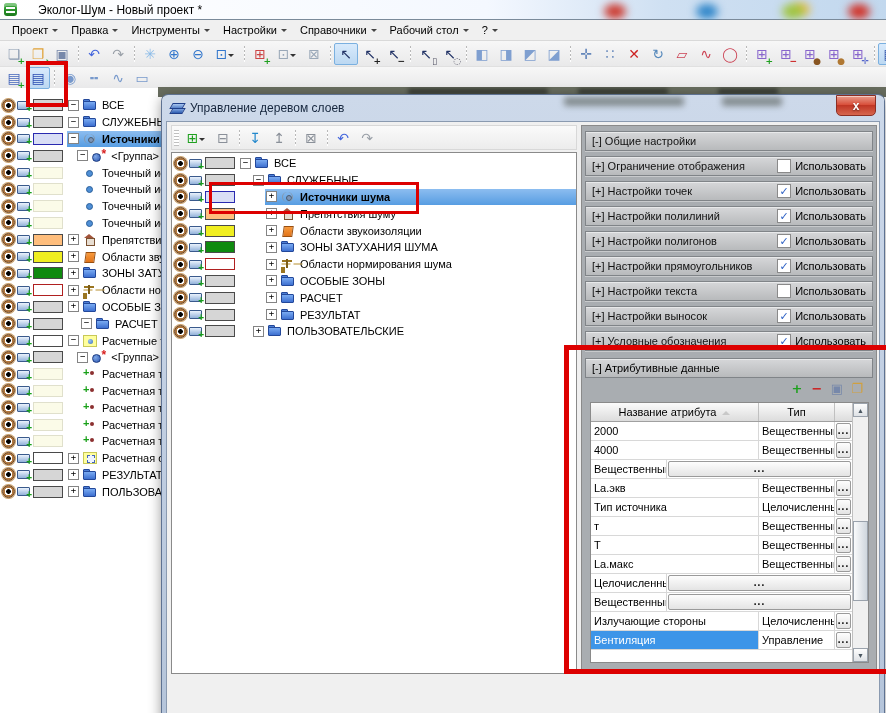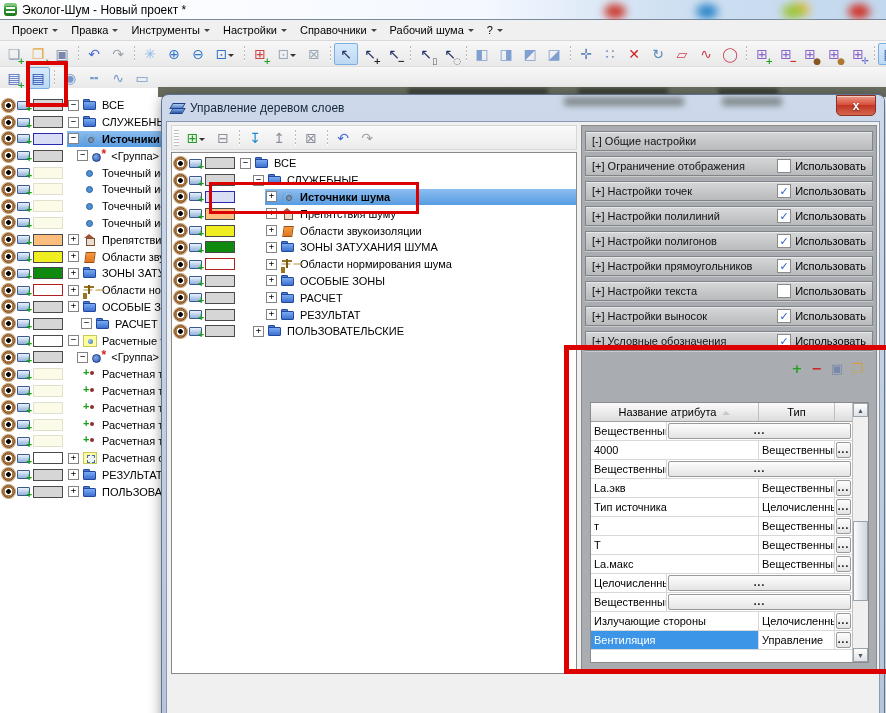--- a/index.html
+++ b/index.html
@@ -2,21 +2,21 @@
 <html><head>
 <meta charset="utf-8">
 <style>
   html,body{margin:0;padding:0;background:#9aa4ae;}
   .screen{position:relative;width:886px;height:713px;background:#fff;overflow:hidden;
     font-family:"Liberation Sans","DejaVu Sans",sans-serif;font-size:11px;color:#000;}
 
   
   .titlebar{position:absolute;left:0;top:0;width:886px;height:20px;
     background:linear-gradient(90deg,#ffffff 0%,#f4f8ff 55%,#cfe0f2 75%,#c2d8ee 100%);
-    border-bottom:1px solid #7a8a9a;display:flex;align-items:center;padding-left:4px;box-sizing:border-box;}
+    border-bottom:1px solid #7a8a9a;display:flex;align-items:center;padding-left:4px;box-sizing:border-box;gap:16px;}
   .app-icon{width:13px;height:13px;border-radius:3px;margin-right:5px;
     background:linear-gradient(#3fae3f,#1c7a1c);box-shadow:inset 0 3px 0 rgba(255,255,255,.35);position:relative;}
   .app-icon::before{content:"";position:absolute;left:2px;top:4px;width:9px;height:2px;background:#fff;box-shadow:0 4px 0 #fff;}
   .title-text{font-size:12px;}
   .tb-blobs{position:absolute;right:10px;top:1px;height:18px;width:290px;}
   .blob{position:absolute;top:3px;width:22px;height:15px;border-radius:50%;filter:blur(4px);}
   .blob.b1{left:18px;background:#cc3b30;}
   .blob.b2{left:110px;background:#2f86c9;}
   .blob.b3{left:196px;background:#9fc43e;box-shadow:6px -2px 0 #e8b93c;}
   .blob.b4{left:262px;background:#d03228;}
@@ -192,21 +192,21 @@
     </div>
       <div class="menu-item">
       <span>Настройки</span>
       <span class="m-caret"></span>
     </div>
       <div class="menu-item">
       <span>Справочники</span>
       <span class="m-caret"></span>
     </div>
       <div class="menu-item">
-      <span>Рабочий шума</span>
+      <span>Рабочий стол</span>
       <span class="m-caret"></span>
     </div>
       <div class="menu-item">
       <span>?</span>
       <span class="m-caret"></span>
     </div>
     </div>
 
   <div class="toolbar row1">
 
@@ -1097,20 +1097,23 @@
             <span class="checkwrap on">
               <span class="cb">
                 <span class="cb-glyph">✓</span>
               </span>
               <span>Использовать</span>
             </span>
           </div>
           </div>
 
         <div class="attr-section">
+          <div class="attr-header">
+            <span>[-] Атрибутивные данные</span>
+          </div>
           <div class="attr-tools">
 
           <span>
               <span class="tbtn">
                 <span class="glyph" style="color: rgb(31, 160, 31);">+</span>
               </span>
             </span>
               <span>
               <span class="tbtn">
                 <span class="glyph" style="color: rgb(204, 34, 34);">−</span>
@@ -1135,20 +1138,21 @@
                   <span class="sort-ic"></span>
                 </span>
                 <span class="c-type">
                   <span>Тип</span>
                 </span>
                 <span class="c-btn"></span>
               </div>
               <div>
 
               <div class="arow">
+                  <span class="cell c-name">2000</span>
                   <span class="cell c-type">Вещественный</span>
                   <span class="dots-btn">...</span>
                 </div>
                   <div class="arow">
                   <span class="cell c-name">4000</span>
                   <span class="cell c-type">Вещественный</span>
                   <span class="dots-btn">...</span>
                 </div>
                   <div class="arow">
                   <span class="cell c-type">Вещественный</span>

